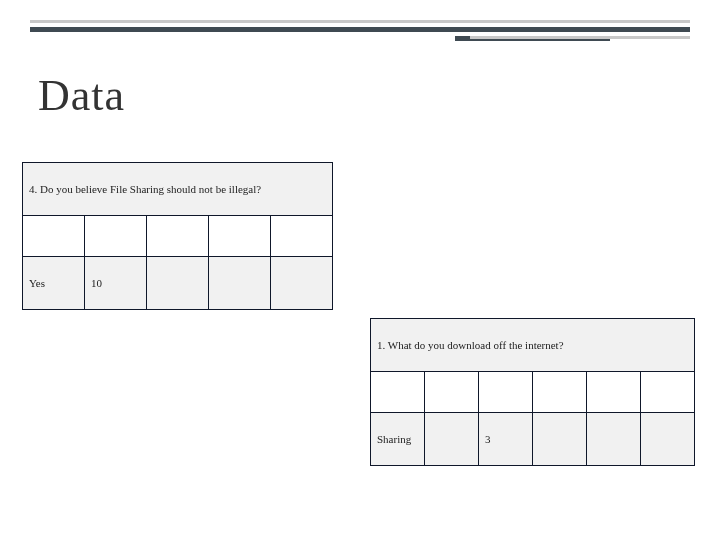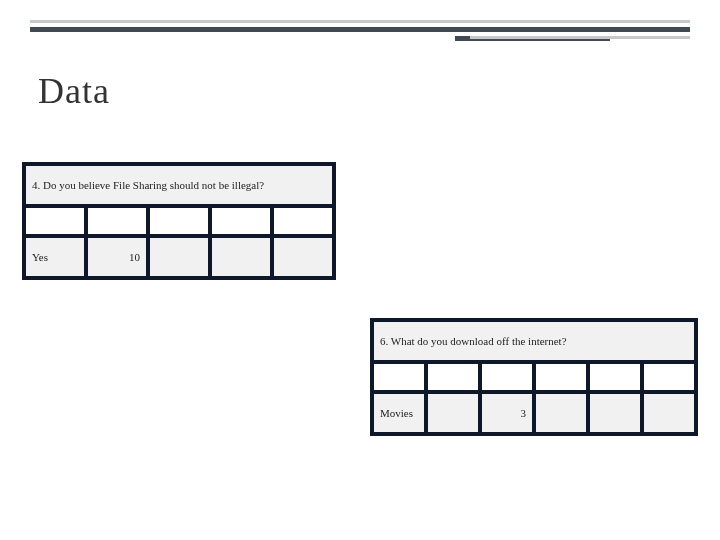--- a/index.html
+++ b/index.html
@@ -2,32 +2,32 @@
 <html><head>
 <meta charset="utf-8">
 <style>
   html,body{margin:0;padding:0;width:720px;height:540px;background:#fff;
     font-family:Georgia,"Times New Roman",serif;overflow:hidden}
   .deco-line{position:absolute;height:4px}
   .line-top-grey{top:20px;left:30px;width:660px;background:#c8c8c8;height:3px}
   .line-top-dark{top:27px;left:30px;width:660px;background:#3f4a52;height:5px}
   .line-right-grey{top:36px;left:470px;width:220px;background:#c8c8c8;height:3px}
   .line-right-dark{top:36px;left:455px;width:155px;background:#3f4a52;height:5px}
-  .title{position:absolute;left:38px;top:70px;font-size:36px;color:#333;
+  .title{position:absolute;left:38px;top:70px;font-size:44px;color:#333;
     font-weight:400;letter-spacing:1px}
   .tbl{position:absolute;border-collapse:collapse;font-family:Georgia,serif;
     font-size:11px;color:#222}
-  .tbl td{border:4px solid #0f172a;padding:13px 6px;height:18px;box-sizing:border-box}
+  .tbl td{border:1px solid #0f172a;padding:20px 6px;height:18px;box-sizing:border-box}
   .t1{left:22px;top:162px}
   .t1 td{min-width:62px}
   .t1 td:first-child{width:62px}
   .t2{left:370px;top:318px}
   .t2 td{min-width:54px}
   .shade{background:#f1f1f1}
-  .num{text-align:right}
+  .num{}
 </style>
 </head>
 <body>
 
 <div class="deco-line line-top-grey"></div>
 <div class="deco-line line-top-dark"></div>
 <div class="deco-line line-right-dark"></div>
 <div class="deco-line line-right-grey"></div>
 
 <div class="title">Data</div>
@@ -50,32 +50,32 @@
     <td></td>
         <td></td>
         <td></td>
   </tr>
 </tbody>
   </table>
 
 <table class="tbl t2">
   <tbody>
       <tr class="shade">
-    <td colspan="6">6. What do you download off the internet?</td>
+    <td colspan="6">1. What do you download off the internet?</td>
   </tr>
   <tr>
     <td></td>
         <td></td>
         <td></td>
         <td></td>
         <td></td>
         <td></td>
   </tr>
   <tr class="shade">
-    <td>Movies</td>
+    <td>Sharing</td>
     <td></td>
     <td class="num">3</td>
     <td></td>
         <td></td>
         <td></td>
   </tr>
 </tbody>
   </table>
 
 </body></html>

